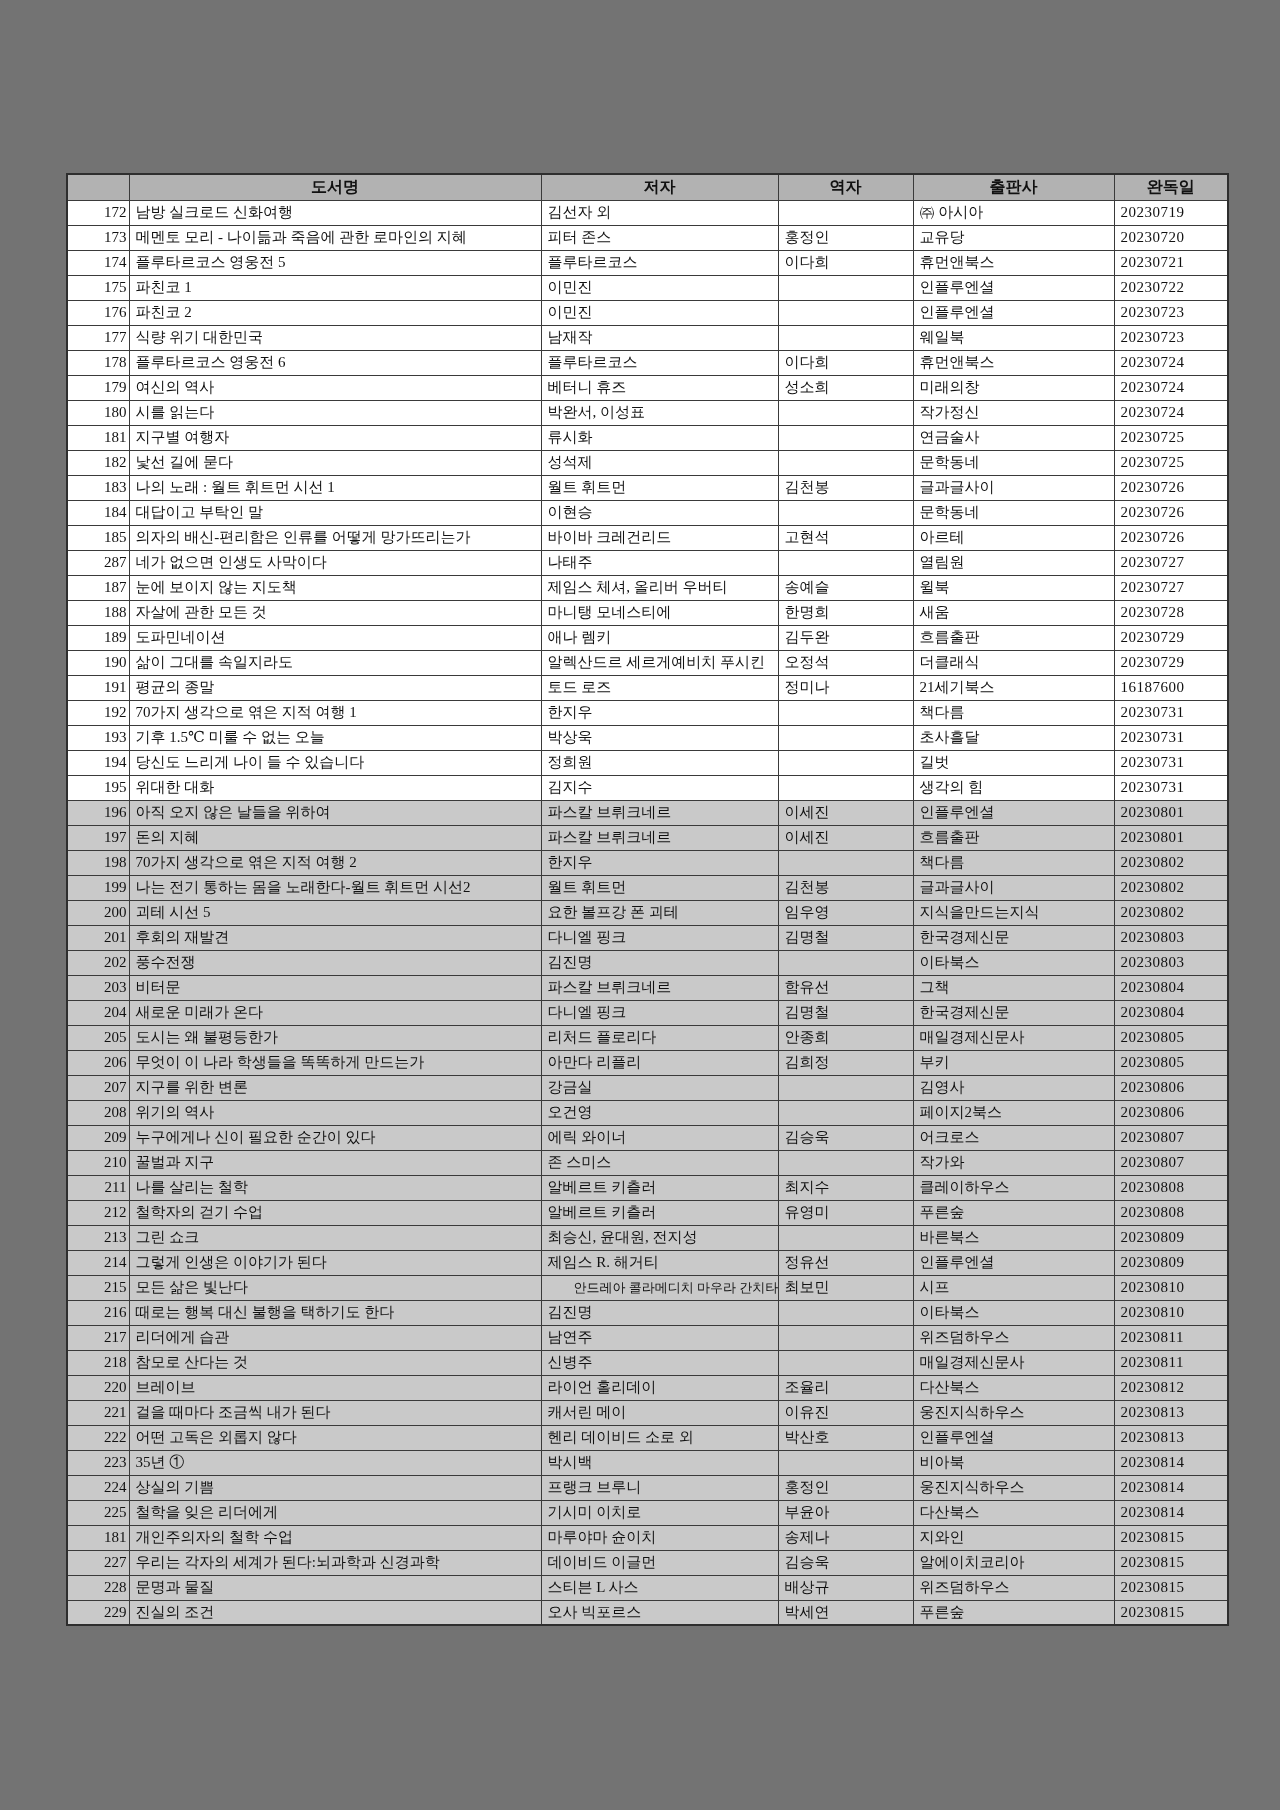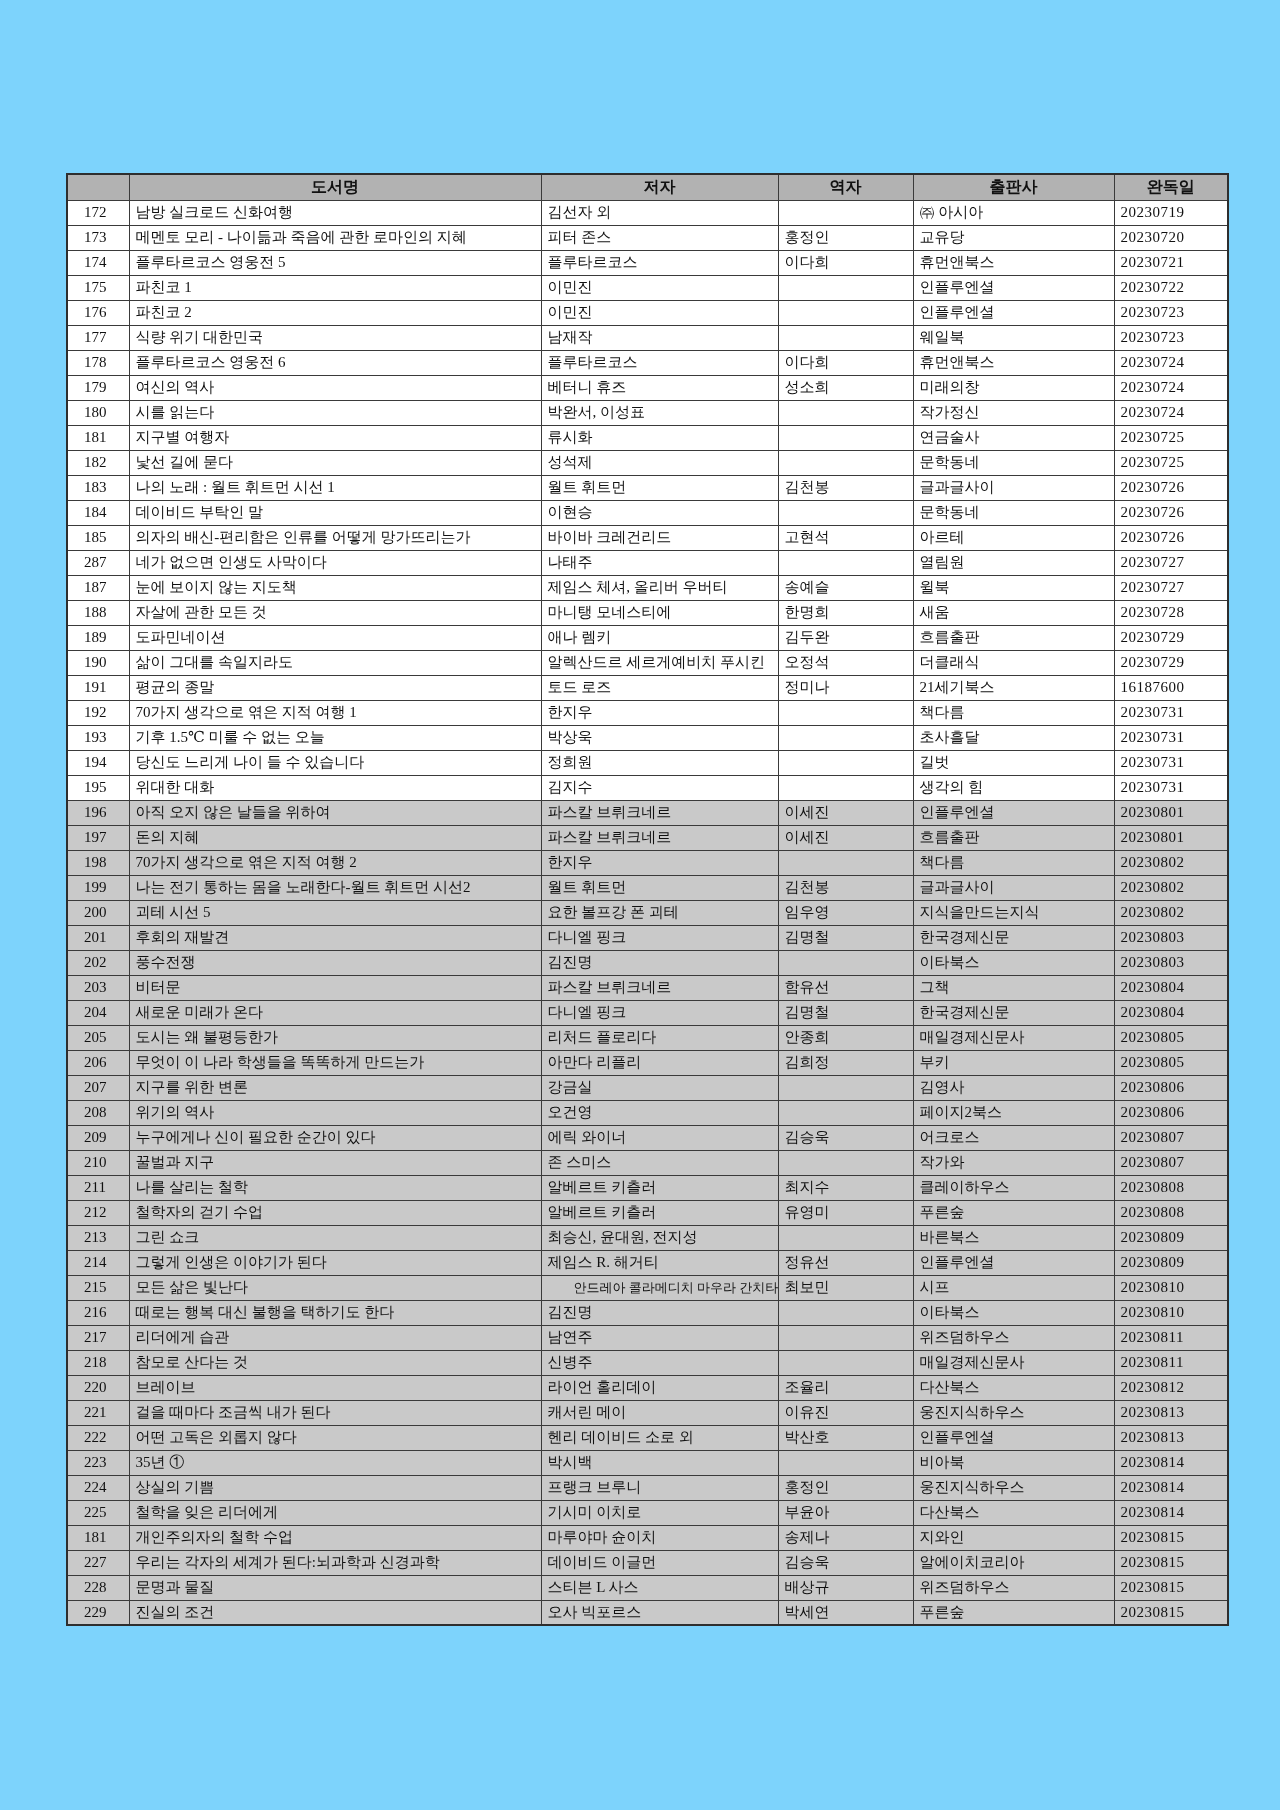--- a/index.html
+++ b/index.html
@@ -8,21 +8,21 @@
     padding: 0;
     background: #ffffff;
     width: 1280px;
     height: 1810px;
     font-family: "Liberation Serif", "DejaVu Serif", serif;
   }
   .page {
     position: relative;
     width: 1280px;
     height: 1810px;
-    background: #7dd3fc;
+    background: #737373;
   }
   table.book-table {
     position: absolute;
     left: 66px;
     top: 173px;
     width: 1161px;
     border-collapse: collapse;
     table-layout: fixed;
     border: 2px solid #2e2e2e;
   }
@@ -48,21 +48,21 @@
     height: 25px;
     border: 1px solid #3a3a3a;
     font-size: 15px;
     color: #111;
     padding: 1px 6px;
     overflow: hidden;
     white-space: nowrap;
     background: #ffffff;
   }
   .book-table tr.shaded td { background: #c9c9c9; }
-  .book-table td.cell-no   { text-align: left; padding: 1px 16px; }
+  .book-table td.cell-no   { text-align: right; padding: 1px 2px; }
   .book-table td.cell-date { letter-spacing: 0.5px; }
   .book-table td.cell-title,
   .book-table td.cell-author,
   .book-table td.cell-translator,
   .book-table td.cell-publisher { text-align: left; }
 </style>
 </head>
 <body>
 
 <div class="page">
@@ -177,21 +177,21 @@
         <tr>
           <td class="cell-no">183</td>
           <td class="cell-title">나의 노래 : 월트 휘트먼 시선 1</td>
           <td class="cell-author">월트 휘트먼</td>
           <td class="cell-translator">김천봉</td>
           <td class="cell-publisher">글과글사이</td>
           <td class="cell-date">20230726</td>
         </tr>
         <tr>
           <td class="cell-no">184</td>
-          <td class="cell-title">데이비드 부탁인 말</td>
+          <td class="cell-title">대답이고 부탁인 말</td>
           <td class="cell-author">이현승</td>
           <td class="cell-translator"></td>
           <td class="cell-publisher">문학동네</td>
           <td class="cell-date">20230726</td>
         </tr>
         <tr>
           <td class="cell-no">185</td>
           <td class="cell-title">의자의 배신-편리함은 인류를 어떻게 망가뜨리는가</td>
           <td class="cell-author">바이바 크레건리드</td>
           <td class="cell-translator">고현석</td>

